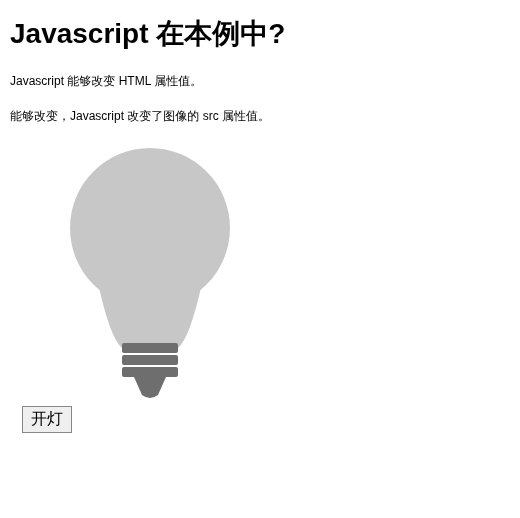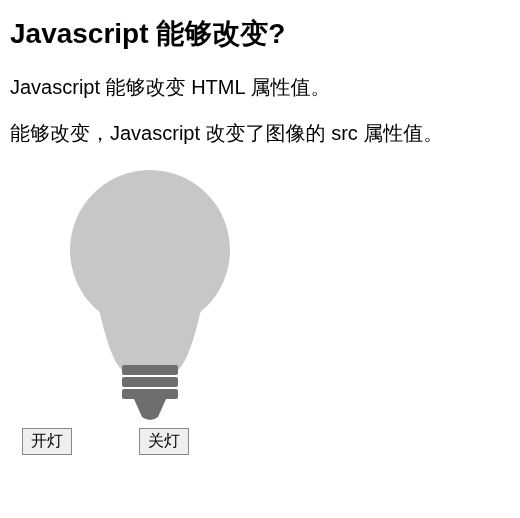--- a/index.html
+++ b/index.html
@@ -13,66 +13,65 @@
       background: #ffffff;
       color: #000000;
     }
     h1 {
       font-size: 28px;
       font-weight: bold;
       margin-bottom: 20px;
       margin-top: 5px;
     }
     p {
-      font-size: 20px;
+      font-size: 12px;
       margin-bottom: 18px;
       line-height: 1.4;
     }
     .bulb-area {
       margin-top: 5px;
       margin-left: 0;
     }
     .bulb-svg {
       display: block;
       margin-left: 30px;
       margin-bottom: 8px;
     }
     .button-row {
       display: flex;
-      gap: 67px;
+      gap: 111px;
       margin-left: 12px;
       margin-top: -5px;
     }
     button {
       font-family: Arial, "Microsoft YaHei", sans-serif;
       font-size: 16px;
       padding: 2px 8px;
       background: #efefef;
       border: 1px solid #888;
       cursor: pointer;
     }
   </style>
 </head>
 <body>
 
-<h1>Javascript 能够改变?</h1>
+<h1>Javascript 在本例中?</h1>
 
 <p>Javascript 能够改变 HTML 属性值。</p>
 
 <p>能够改变，Javascript 改变了图像的 src 属性值。</p>
 
 <div class="bulb-area">
   <svg class="bulb-svg" width="220" height="260" viewBox="0 0 220 260">
 
     <circle cx="110" cy="85" r="80" fill="#c7c7c7"></circle>
     <path d="M 58 140 Q 70 195 82 205 L 138 205 Q 150 195 162 140 Z" fill="#c7c7c7"></path>
 
     <rect x="82" y="200" width="56" height="10" fill="#6e6e6e" rx="2"></rect>
     <rect x="82" y="212" width="56" height="10" fill="#6e6e6e" rx="2"></rect>
     <rect x="82" y="224" width="56" height="10" fill="#6e6e6e" rx="2"></rect>
     <path d="M 94 234 L 126 234 L 118 252 Q 110 258 102 252 Z" fill="#6e6e6e"></path>
   </svg>
 
   <div class="button-row">
     <button>开灯</button>
-    <button>关灯</button>
   </div>
 </div>
 
 </body></html>

